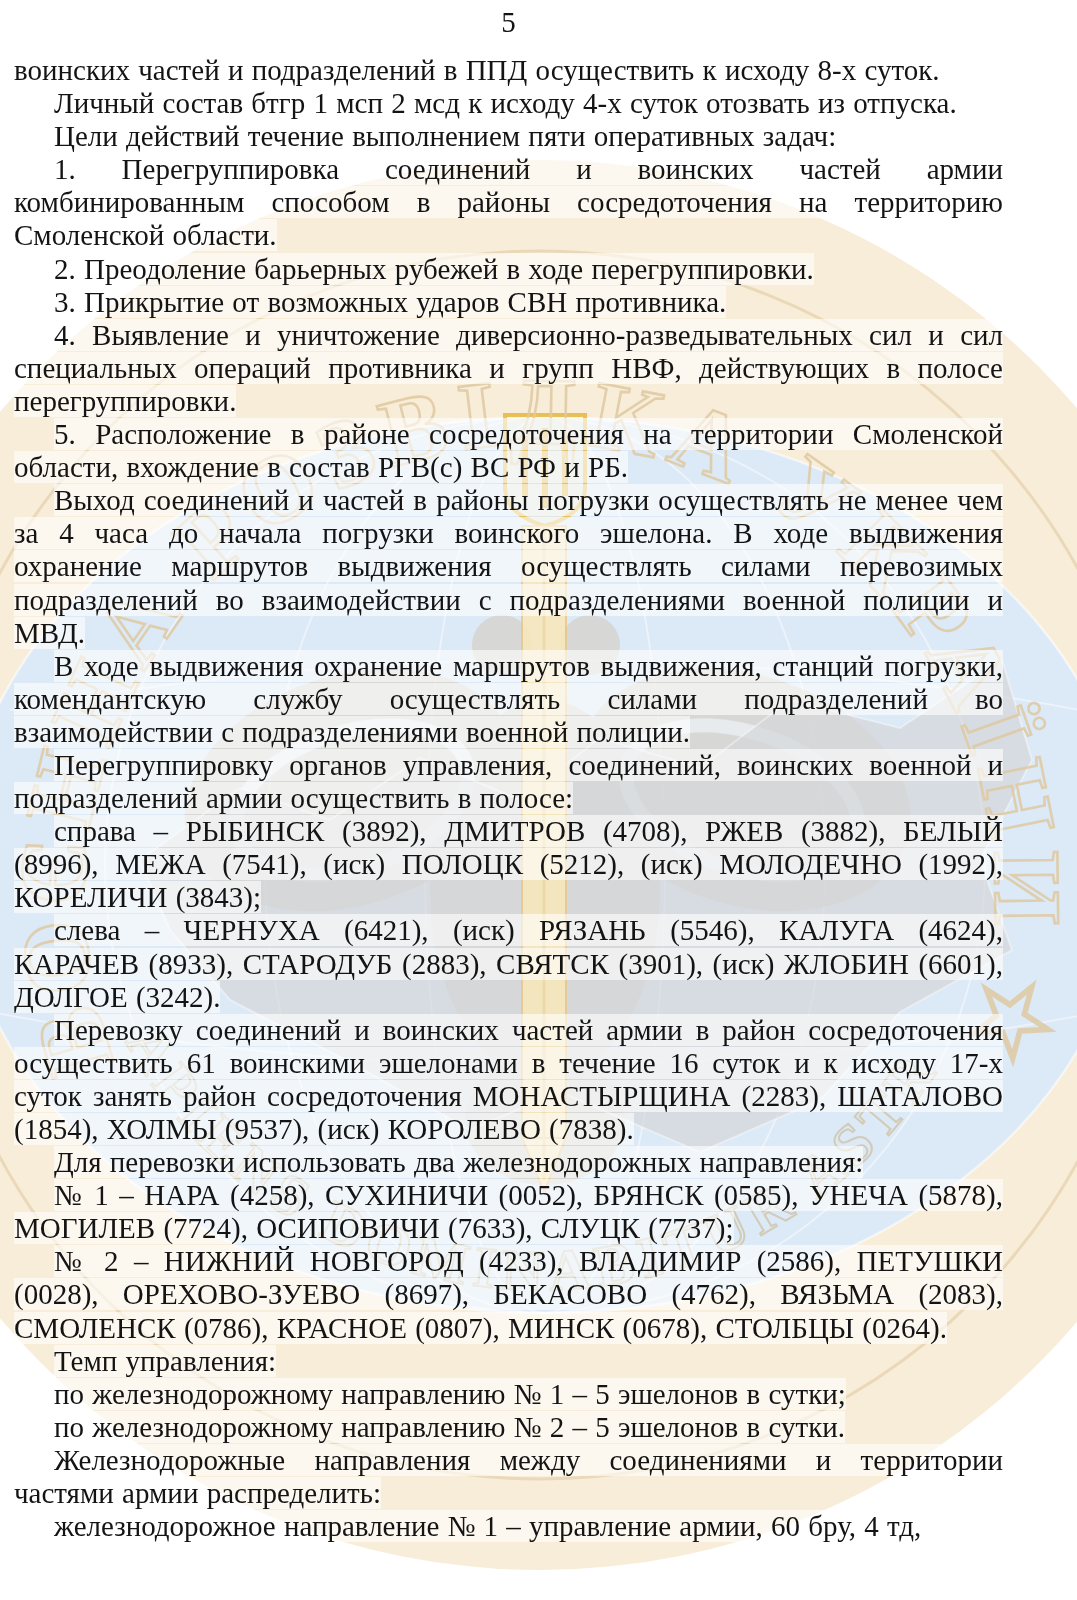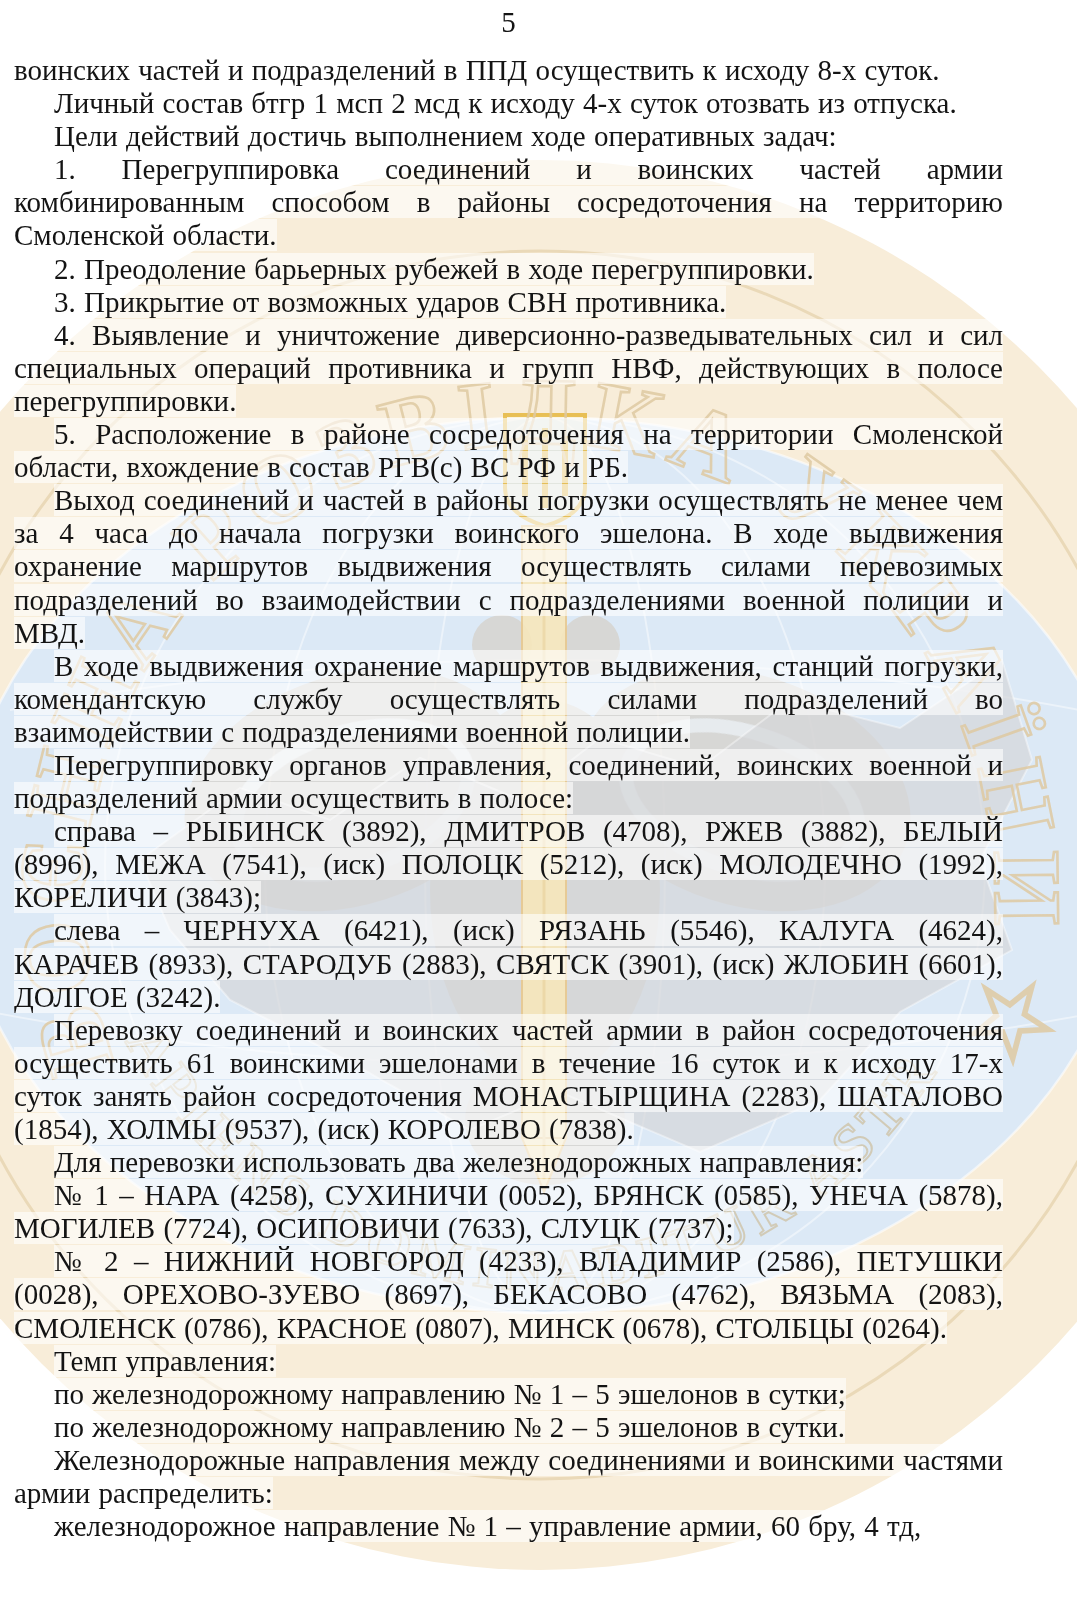--- a/index.html
+++ b/index.html
@@ -118,34 +118,34 @@
     <text class="arc-motto" text-anchor="middle">
       <textPath href="#wm-arc-bottom" startOffset="50%">SAPIENS DOMINABITUR ASTRIS</textPath>
     </text>
   </svg>
 
   <div class="content">
     <div class="pagenum">5</div>
 
     <p class="para noindent"><span class="ink">воинских частей и подразделений в ППД осуществить к исходу 8-х суток.</span></p>
     <p class="para indent"><span class="ink">Личный состав бтгр 1 мсп 2 мсд к исходу 4-х суток отозвать из отпуска.</span></p>
-    <p class="para indent"><span class="ink">Цели действий достичь выполнением ходе оперативных задач:</span></p>
+    <p class="para indent"><span class="ink">Цели действий течение выполнением пяти оперативных задач:</span></p>
     <p class="para indent"><span class="ink">1. Перегруппировка соединений и воинских частей армии комбинированным способом в районы сосредоточения на территорию Смоленской области.</span></p>
     <p class="para indent"><span class="ink">2. Преодоление барьерных рубежей в ходе перегруппировки.</span></p>
     <p class="para indent"><span class="ink">3. Прикрытие от возможных ударов СВН противника.</span></p>
     <p class="para indent"><span class="ink">4. Выявление и уничтожение диверсионно-разведывательных сил и сил специальных операций противника и групп НВФ, действующих в полосе перегруппировки.</span></p>
     <p class="para indent"><span class="ink">5. Расположение в районе сосредоточения на территории Смоленской области, вхождение в состав РГВ(с) ВС РФ и РБ.</span></p>
     <p class="para indent"><span class="ink">Выход соединений и частей в районы погрузки осуществлять не менее чем за 4 часа до начала погрузки воинского эшелона. В ходе выдвижения охранение маршрутов выдвижения осуществлять силами перевозимых подразделений во взаимодействии с подразделениями военной полиции и МВД.</span></p>
     <p class="para indent"><span class="ink">В ходе выдвижения охранение маршрутов выдвижения, станций погрузки, комендантскую службу осуществлять силами подразделений во взаимодействии с подразделениями военной полиции.</span></p>
     <p class="para indent"><span class="ink">Перегруппировку органов управления, соединений, воинских военной и подразделений армии осуществить в полосе:</span></p>
     <p class="para indent"><span class="ink">справа – РЫБИНСК (3892), ДМИТРОВ (4708), РЖЕВ (3882), БЕЛЫЙ (8996), МЕЖА (7541), (иск) ПОЛОЦК (5212), (иск) МОЛОДЕЧНО (1992), КОРЕЛИЧИ (3843);</span></p>
     <p class="para indent"><span class="ink">слева – ЧЕРНУХА (6421), (иск) РЯЗАНЬ (5546), КАЛУГА (4624), КАРАЧЕВ (8933), СТАРОДУБ (2883), СВЯТСК (3901), (иск) ЖЛОБИН (6601), ДОЛГОЕ (3242).</span></p>
     <p class="para indent"><span class="ink">Перевозку соединений и воинских частей армии в район сосредоточения осуществить 61 воинскими эшелонами в течение 16 суток и к исходу 17-х суток занять район сосредоточения МОНАСТЫРЩИНА (2283), ШАТАЛОВО (1854), ХОЛМЫ (9537), (иск) КОРОЛЕВО (7838).</span></p>
     <p class="para indent"><span class="ink">Для перевозки использовать два железнодорожных направления:</span></p>
     <p class="para indent"><span class="ink">№ 1 – НАРА (4258), СУХИНИЧИ (0052), БРЯНСК (0585), УНЕЧА (5878), МОГИЛЕВ (7724), ОСИПОВИЧИ (7633), СЛУЦК (7737);</span></p>
     <p class="para indent"><span class="ink">№ 2 – НИЖНИЙ НОВГОРОД (4233), ВЛАДИМИР (2586), ПЕТУШКИ (0028), ОРЕХОВО-ЗУЕВО (8697), БЕКАСОВО (4762), ВЯЗЬМА (2083), СМОЛЕНСК (0786), КРАСНОЕ (0807), МИНСК (0678), СТОЛБЦЫ (0264).</span></p>
     <p class="para indent"><span class="ink">Темп управления:</span></p>
     <p class="para indent"><span class="ink">по железнодорожному направлению № 1 – 5 эшелонов в сутки;</span></p>
     <p class="para indent"><span class="ink">по железнодорожному направлению № 2 – 5 эшелонов в сутки.</span></p>
-    <p class="para indent"><span class="ink">Железнодорожные направления между соединениями и воинскими частями армии распределить:</span></p>
+    <p class="para indent"><span class="ink">Железнодорожные направления между соединениями и территории частями армии распределить:</span></p>
     <p class="para indent"><span class="ink">железнодорожное направление № 1 – управление армии, 60 бру, 4 тд,</span></p>
   </div>
 </div>
 
 </body></html>

